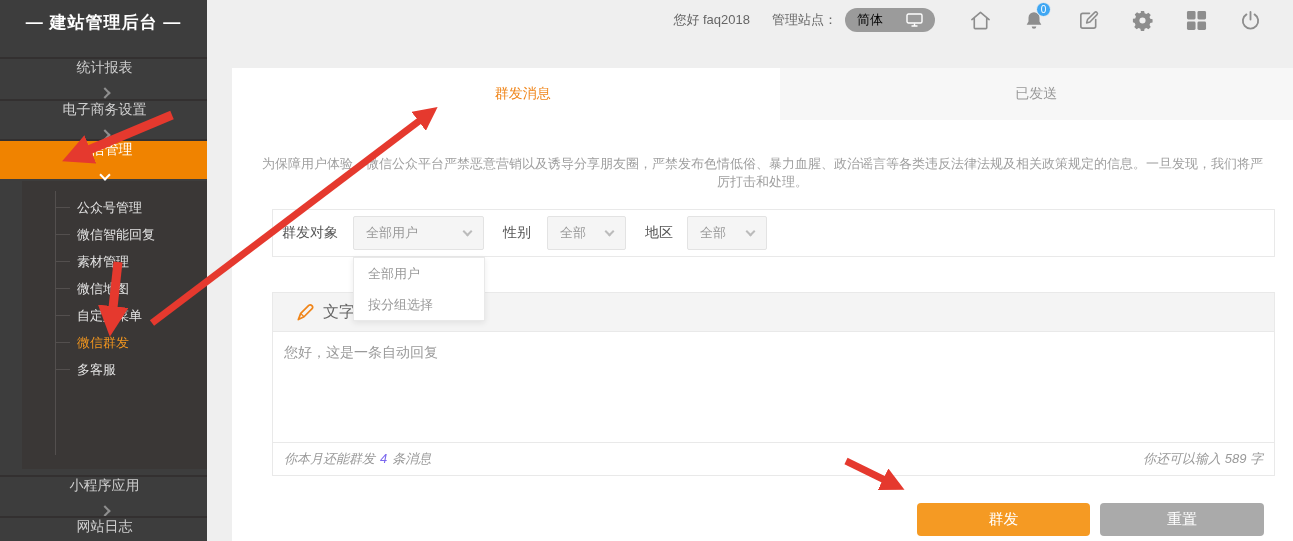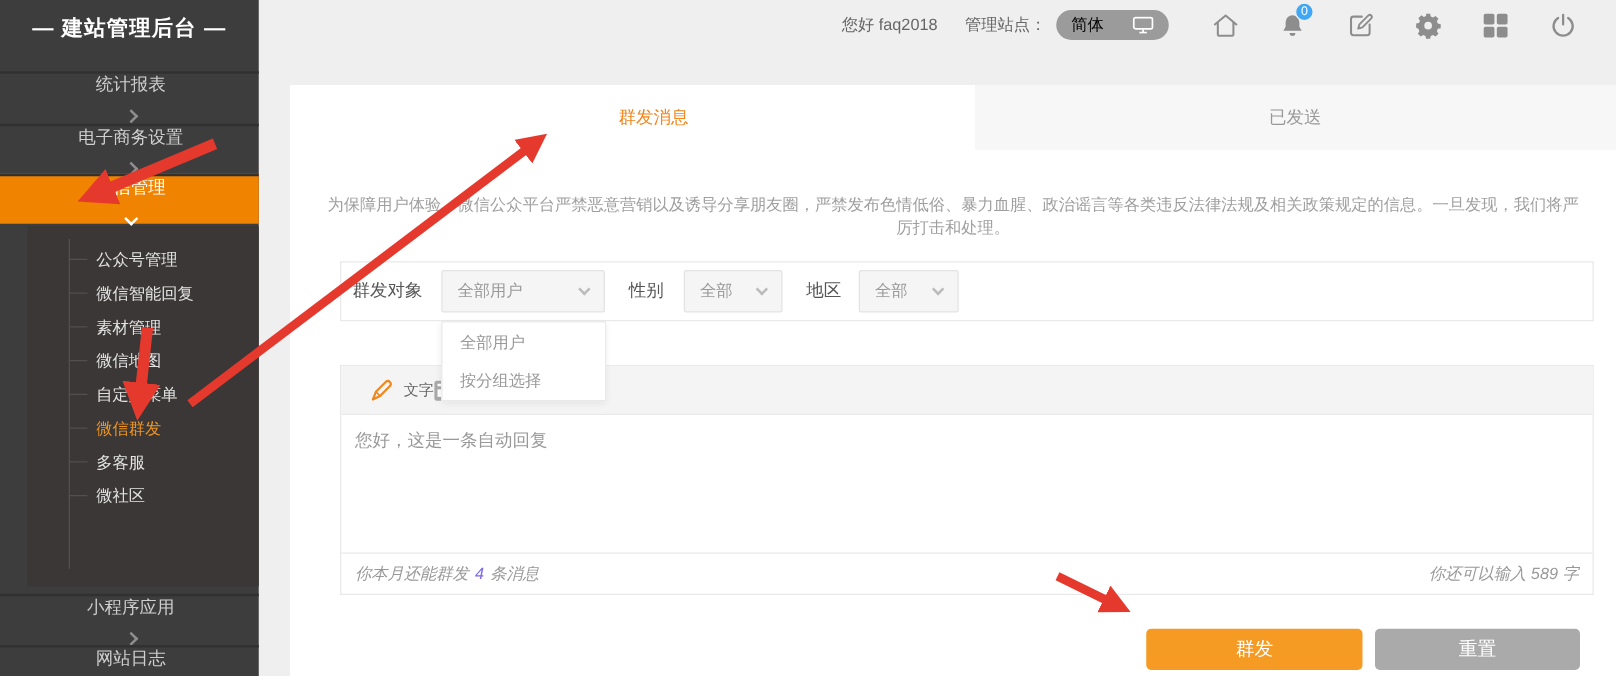--- a/index.html
+++ b/index.html
@@ -60,21 +60,21 @@
   .sel.w3 { width:80px;  margin-left:14px; }
   .flabel2 { margin-left:19px; }
   .flabel3 { margin-left:19px; }
 
   .open-menu { position:absolute; left:80px; top:47px; width:132px; background:#fff;
     border:1px solid #e9e9e9; box-shadow:0 2px 6px rgba(0,0,0,.08); z-index:20; }
   .open-menu .opt { height:31px; line-height:31px; padding-left:14px; font-size:13px; color:#999; cursor:pointer; }
 
   .editor { margin:35px 18px 0 40px; border:1px solid #e9e9e9; }
   .toolbar { height:39px; background:#f4f4f4; border-bottom:1px solid #e9e9e9; display:flex; align-items:center;
-    padding-left:22px; font-size:12px; color:#666; }
+    padding-left:22px; font-size:16px; color:#666; }
   .tool { display:flex; align-items:center; gap:9px; cursor:pointer; }
   .tool + .tool { }
   .editor-body { height:110px; padding:12px 11px; font-size:14px; color:#999; cursor:text; }
   .editor-foot { height:33px; border-top:1px solid #e9e9e9; display:flex; align-items:center;
     justify-content:space-between; padding:16px 11px; font-size:13px; color:#999;font-style:italic; }
   .quota-num { color:#7b68ee; margin:0 5px; }
 
   .btn-row { display:flex; justify-content:flex-end; gap:10px; padding:27px 29px 0 0; }
   .btn { height:33px; border:none; border-radius:4px; color:#fff; font-size:15px; cursor:pointer;
     font-family:inherit; }
@@ -116,23 +116,20 @@
         <span>微信地图</span>
       </div>
     <div class="sub-item">
         <span>自定义菜单</span>
       </div>
     <div class="sub-item active">
         <span>微信群发</span>
       </div>
     <div class="sub-item">
         <span>多客服</span>
-      </div>
-    <div class="sub-item">
-        <span>微社区</span>
       </div>
   </div>
 
   <div class="side-item" style="top:475px">
     <span>小程序应用</span>
     <span class="chev right"></span>
   </div>
   <div class="side-item" style="top:516px">
     <span>网站日志</span>
     <span class="chev right"></span>

